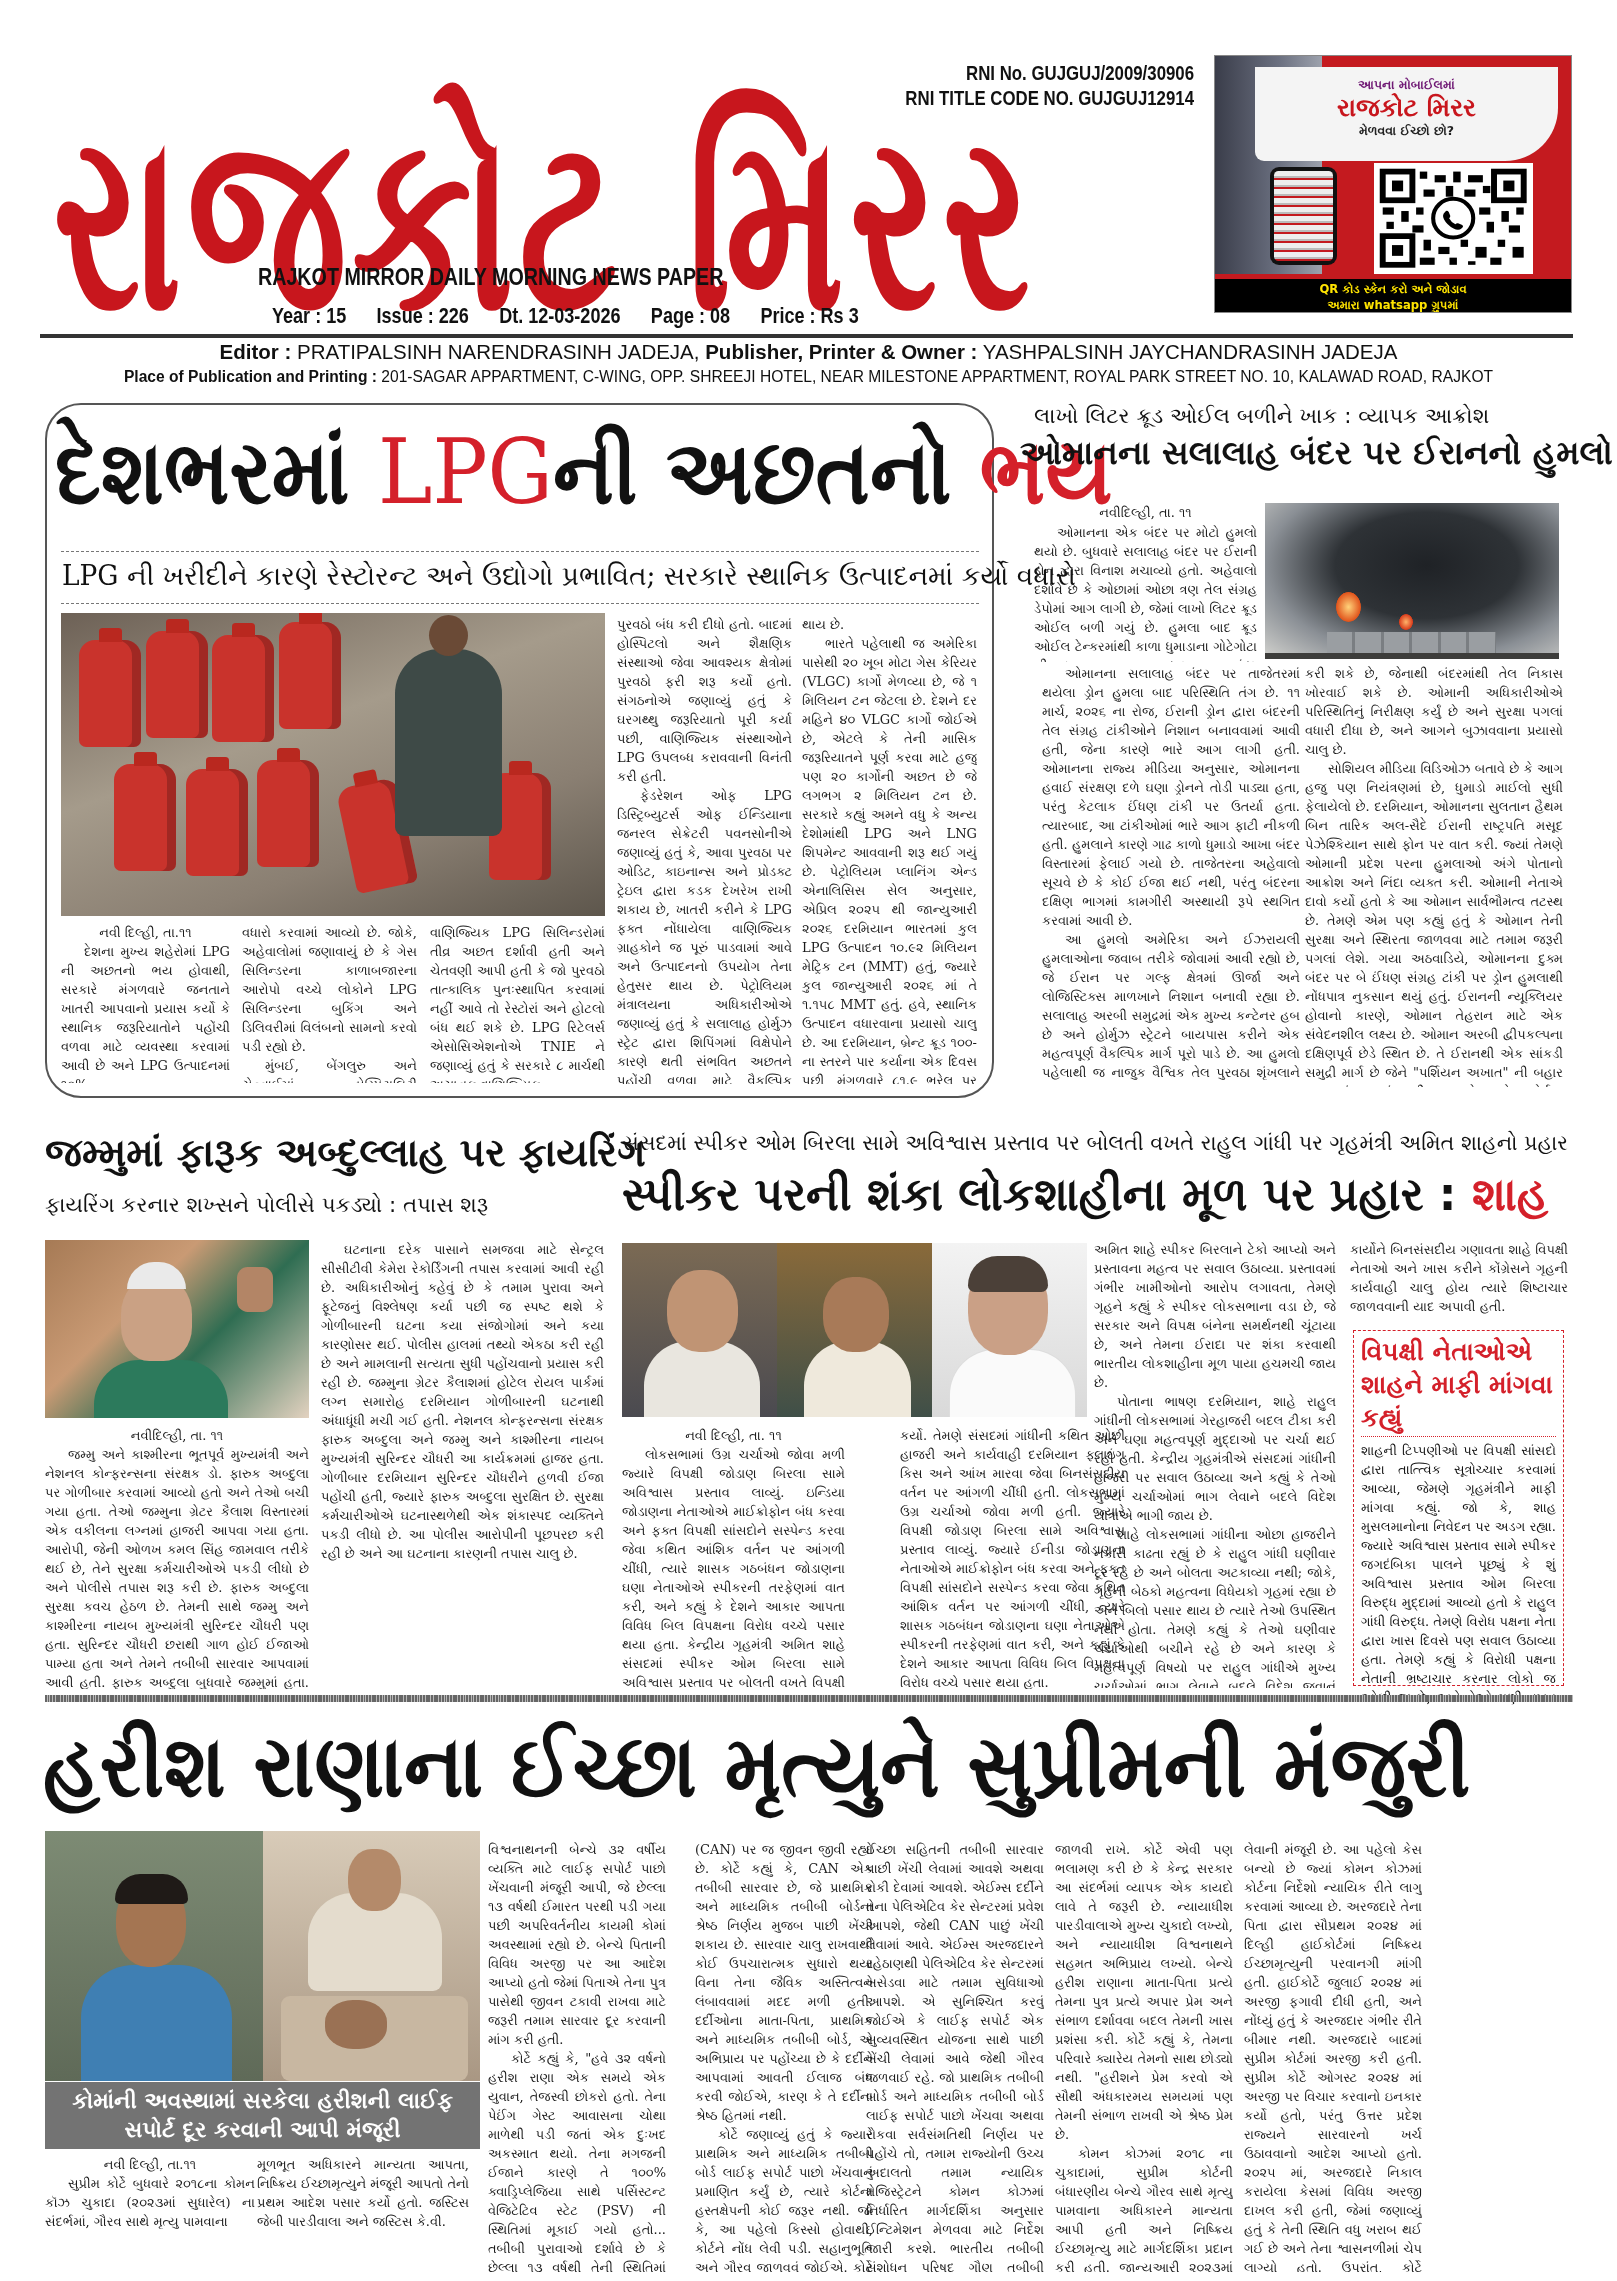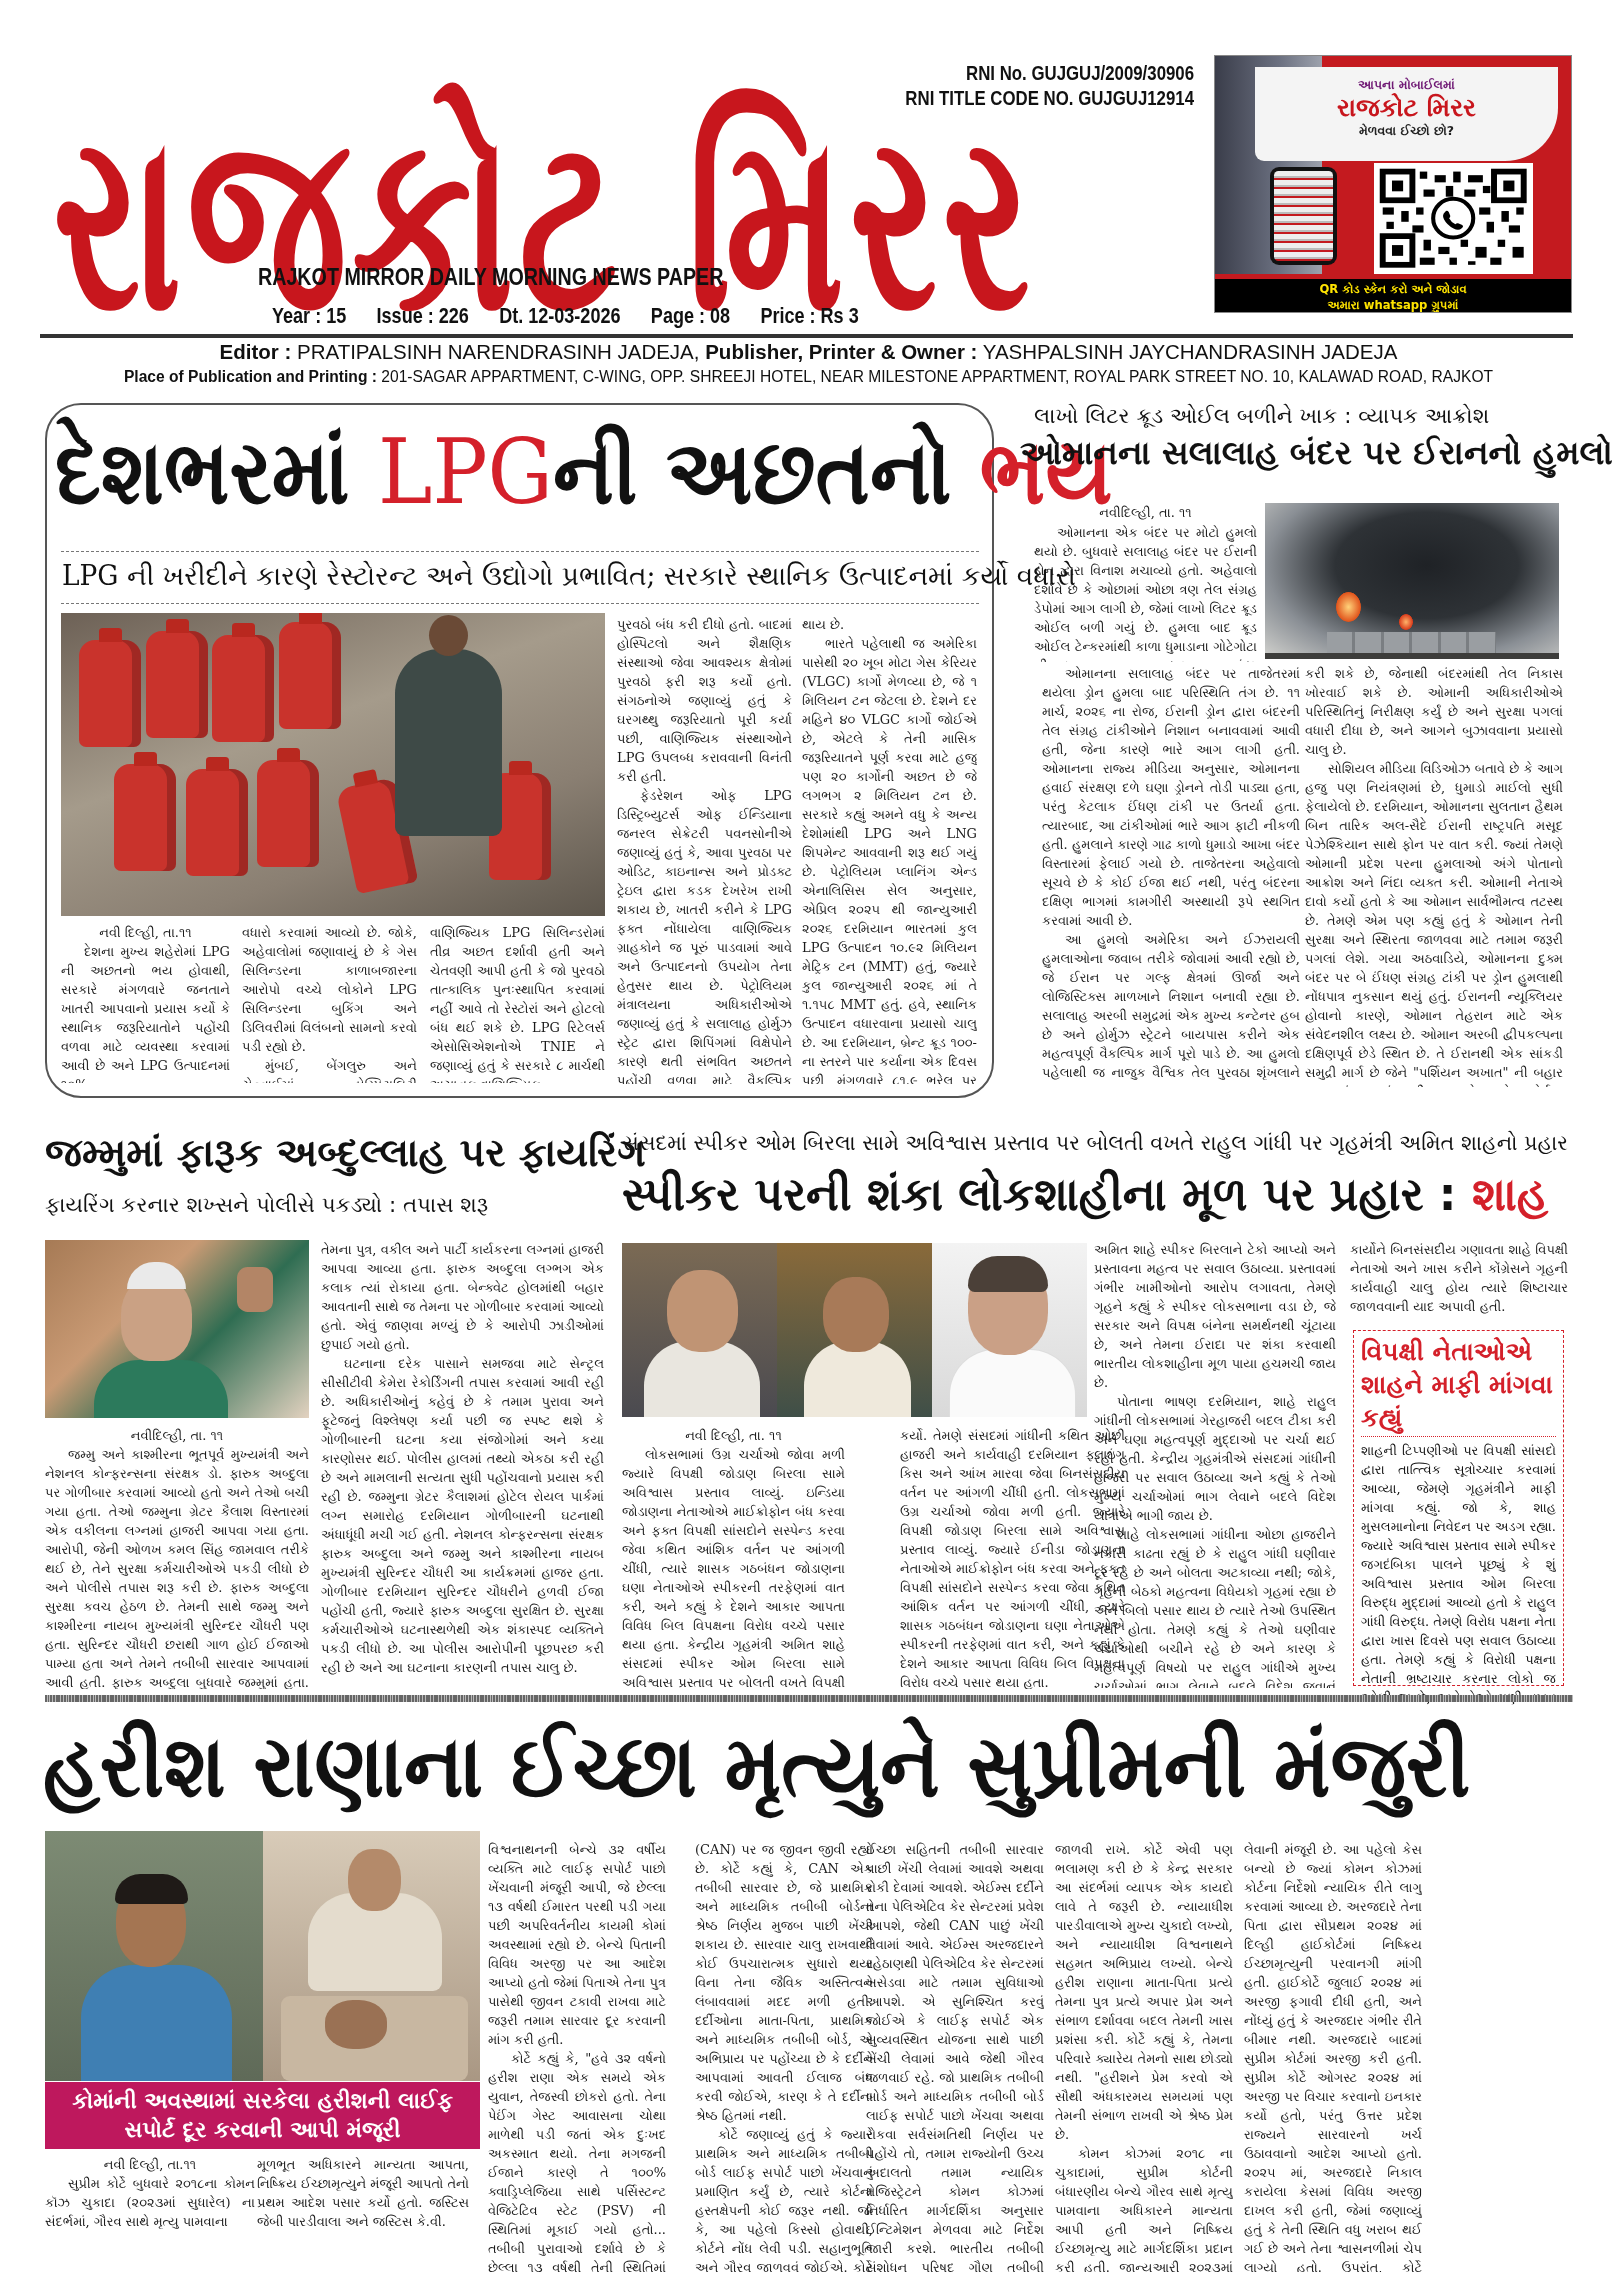--- a/index.html
+++ b/index.html
@@ -100,21 +100,21 @@
   .box-shah { left: 1353px; top: 1330px; width: 211px; height: 356px; border: 1.8px dashed #d4202a; padding: 3.6px 7.1px; }
   .box-shah-head { font-family: "DejaVu Sans", sans-serif; font-weight: bold; color: #d4202a; font-size: 25px; line-height: 33px; }
   .box-shah .sep { border-top: 1.8px dotted #d4202a; margin: 2.7px 0 3.6px; }
 
   
   .rule-hatch { left: 45px; top: 1695px; width: 1528px; height: 7.1px; background: repeating-linear-gradient(90deg, #666 0 1.8px, #bbb 1.8px 2.7px); }
   .rana-head { left: 43px; top: 1704px; font-family: "DejaVu Sans", sans-serif; font-weight: bold; font-size: 86px; white-space: nowrap; transform: scaleX(0.93); transform-origin: left; line-height: 125px; }
   .rana-photo { left: 45px; top: 1831px; width: 435px; height: 250px; display: flex; }
   .rana-photo .rp1 { flex: 1; position: relative; background: linear-gradient(#7d8b74, #5f6a58); }
   .rana-photo .rp2 { flex: 1; position: relative; background: linear-gradient(#d8cbb8, #a99783); }
-  .caption-black { left: 45px; top: 2082px; width: 435px; height: 67px; background: #be185d; color: #fff;
+  .caption-black { left: 45px; top: 2082px; width: 435px; height: 67px; background: #737373; color: #fff;
                    font-family: "DejaVu Sans", sans-serif; font-weight: bold; font-size: 22px; text-align: center; line-height: 29px; padding-top: 3.6px; }
 </style>
 </head>
 <body>
 
 <div class="abs logo">રાજકોટ મિરર</div>
 <div class="abs rni" style="top:61px;">RNI No. GUJGUJ/2009/30906</div>
 <div class="abs rni" style="top:86px;">RNI TITLE CODE NO. GUJGUJ12914</div>
 <div class="abs tagline">RAJKOT MIRROR DAILY MORNING NEWS PAPER</div>
 <div class="abs meta-row">
@@ -266,21 +266,20 @@
   <div class="body"></div>
     <div class="face"></div>
     <div class="cap"></div>
     <div class="fist"></div>
 </div>
 <div class="col" style="left:45px;top:1426px;width:264px;height:263px;">
   <span class="dateline">નવીદિલ્હી, તા. ૧૧</span>
   <span class="indent">જમ્મુ અને કાશ્મીરના ભૂતપૂર્વ મુખ્યમંત્રી અને નેશનલ કોન્ફરન્સના સંરક્ષક ડો. ફારુક અબ્દુલા પર ગોળીબાર કરવામાં આવ્યો હતો અને તેઓ બચી ગયા હતા. તેઓ જમ્મુના ગ્રેટર કૈલાશ વિસ્તારમાં એક વકીલના લગ્નમાં હાજરી આપવા ગયા હતા. આરોપી, જેની ઓળખ કમલ સિંહ જામવાલ તરીકે થઈ છે, તેને સુરક્ષા કર્મચારીઓએ પકડી લીધો છે અને પોલીસે તપાસ શરૂ કરી છે. ફારુક અબ્દુલા સુરક્ષા કવચ હેઠળ છે. તેમની સાથે જમ્મુ અને કાશ્મીરના નાયબ મુખ્યમંત્રી સુરિન્દર ચૌધરી પણ હતા. સુરિન્દર ચૌધરી છરાથી ગાળ હોઈ ઈજાઓ પામ્યા હતા અને તેમને તબીબી સારવાર આપવામાં આવી હતી. ફારુક અબ્દુલા બુધવારે જમ્મુમાં હતા. તેઓ</span>
 </div>
 <div class="col" style="left:321px;top:1240px;width:283px;height:448px;">
-  <span>તેમના પુત્ર, વકીલ અને પાર્ટી કાર્યકરના લગ્નમાં હાજરી આપવા આવ્યા હતા. ફારુક અબ્દુલા લગ્ભગ એક કલાક ત્યાં રોકાયા હતા. બેન્ક્વેટ હોલમાંથી બહાર આવતાની સાથે જ તેમના પર ગોળીબાર કરવામાં આવ્યો હતો. એવું જાણવા મળ્યું છે કે આરોપી ઝાડીઓમાં છુપાઈ ગયો હતો.</span>
   <span class="indent">ઘટનાના દરેક પાસાને સમજવા માટે સેન્ટ્રલ સીસીટીવી કેમેરા રેકોર્ડિંગની તપાસ કરવામાં આવી રહી છે. અધિકારીઓનું કહેવું છે કે તમામ પુરાવા અને ફૂટેજનું વિશ્લેષણ કર્યા પછી જ સ્પષ્ટ થશે કે ગોળીબારની ઘટના કયા સંજોગોમાં અને કયા કારણોસર થઈ. પોલીસ હાલમાં તથ્યો એકઠા કરી રહી છે અને મામલાની સત્યતા સુધી પહોંચવાનો પ્રયાસ કરી રહી છે. જમ્મુના ગ્રેટર કૈલાશમાં હોટેલ રોયલ પાર્કમાં લગ્ન સમારોહ દરમિયાન ગોળીબારની ઘટનાથી અંધાધૂંધી મચી ગઈ હતી. નેશનલ કોન્ફરન્સના સંરક્ષક ફારુક અબ્દુલા અને જમ્મુ અને કાશ્મીરના નાયબ મુખ્યમંત્રી સુરિન્દર ચૌધરી આ કાર્યક્રમમાં હાજર હતા. ગોળીબાર દરમિયાન સુરિન્દર ચૌધરીને હળવી ઈજા પહોંચી હતી, જ્યારે ફારુક અબ્દુલા સુરક્ષિત છે. સુરક્ષા કર્મચારીઓએ ઘટનાસ્થળેથી એક શંકાસ્પદ વ્યક્તિને પકડી લીધો છે. આ પોલીસ આરોપીની પૂછપરછ કરી રહી છે અને આ ઘટનાના કારણની તપાસ ચાલુ છે.</span>
 </div>
 
 <div class="abs parl-kicker">સંસદમાં સ્પીકર ઓમ બિરલા સામે અવિશ્વાસ પ્રસ્તાવ પર બોલતી વખતે રાહુલ ગાંધી પર ગૃહમંત્રી અમિત શાહનો પ્રહાર</div>
 <div class="abs parl-head">
   <span>સ્પીકર પરની શંકા લોકશાહીના મૂળ પર પ્રહાર : </span><span class="red">શાહ</span>
 </div>
 <div class="abs parl-photo">
   <div class="pp1">
     <div class="shirt" style="left:22px;top:98px;width:116px;height:80px;background:#e9e6df;"></div>

